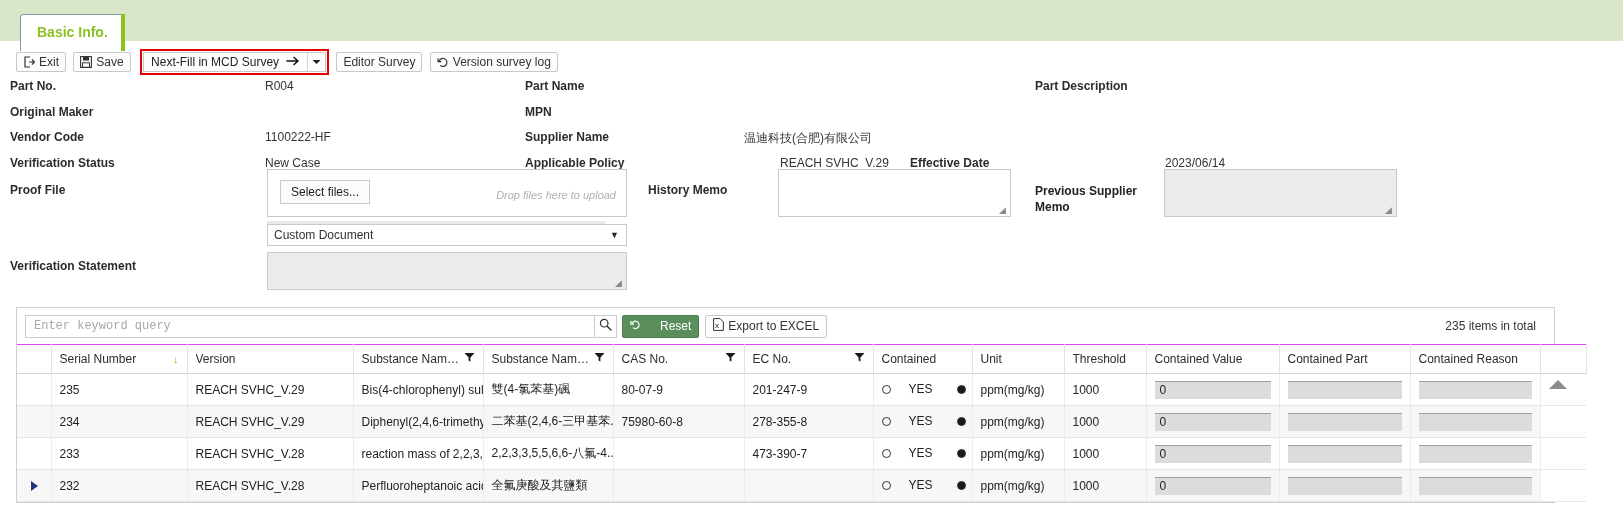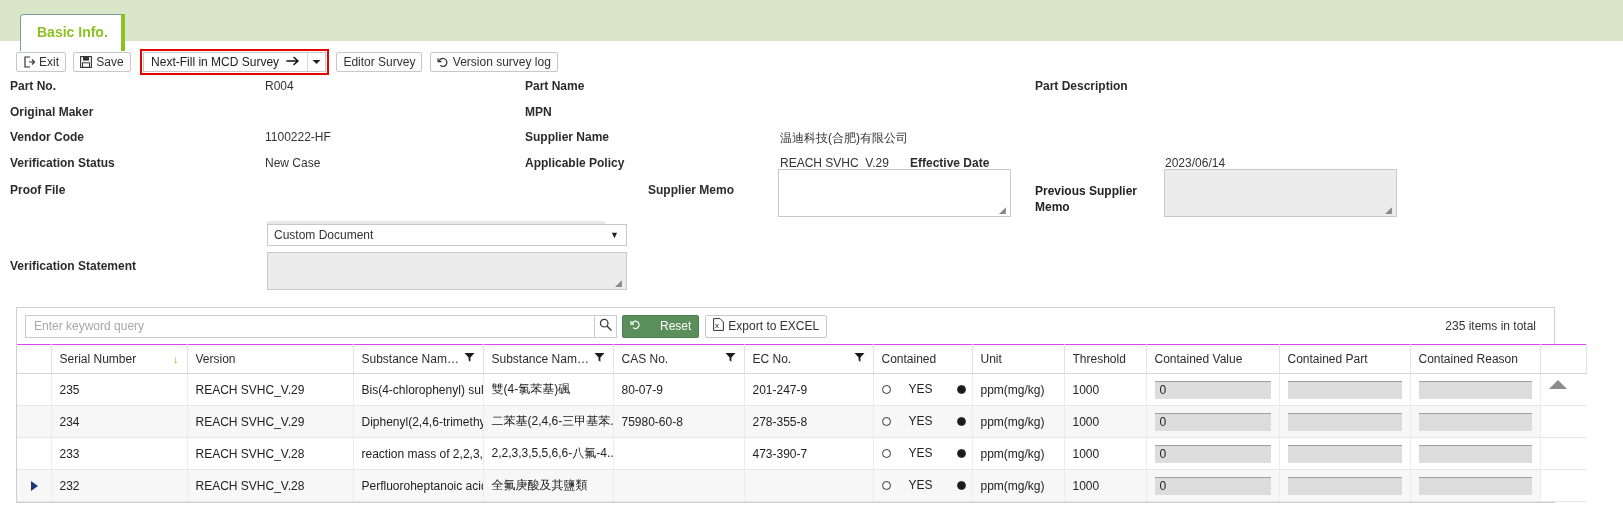--- a/index.html
+++ b/index.html
@@ -175,21 +175,21 @@
     gap:0;
     background:#fff;
   }
   .kw{
     width:570px;
     height:23px;
     border:1px solid #cccccc;
     padding:0 8px;
     font-size:12px;
     color:#333;
-    font-family:Liberation Sans, sans-serif;
+    font-family:Liberation Mono, monospace;
     outline:none;
   }
   .kw::placeholder{ color:#a8a8a8; }
   .srchbtn{
     width:22px; height:23px;
     border:1px solid #cccccc;
     border-left:none;
     background:#fff;
     display:flex;align-items:center;justify-content:center;
     cursor:pointer;
@@ -370,42 +370,48 @@
   <span class="val" style="left:1290px;top:5px;"></span>
 
   <span class="lbl-b" style="left:10px;  top:31px;text-align:center;">Original Maker</span>
   <span class="val" style="left:265px; top:31px;"></span>
   <span class="lbl-b" style="left:525px; top:31px;">MPN</span>
   <span class="val" style="left:780px; top:31px;"></span>
 
   <span class="lbl-b" style="left:10px;  top:56px;">Vendor Code</span>
   <span class="val" style="left:265px; top:56px;">1100222-HF</span>
   <span class="lbl-b" style="left:525px; top:56px;">Supplier Name</span>
-  <span class="val" style="left:780px; top:56px;">温迪科技(合肥)有限公司</span>
+  <span class="val" style="left:744px; top:56px;">温迪科技(合肥)有限公司</span>
 
   <span class="lbl-b" style="left:10px;  top:82px;">Verification Status</span>
   <span class="val" style="left:265px; top:82px;">New Case</span>
   <span class="lbl-b" style="left:525px; top:82px;">Applicable Policy</span>
   <span class="val" style="left:780px; top:82px;">REACH SVHC_V.29</span>
   <span class="lbl-b" style="left:910px; top:82px;">Effective Date</span>
   <span class="val" style="left:1165px;top:82px;">2023/06/14</span>
 
   <span class="lbl-b" style="left:10px;  top:109px;">Proof File</span>
+  <div class="filebox" style="left:267px; top:95px; width:360px; height:48px;">
+    <div class="selfiles">
+      <span>Select files...</span>
+    </div>
+    <div class="drophint">Drop files here to upload</div>
+  </div>
 
   <div class="sel" style="left:267px; top:150px; width:360px;">
     <span>Custom Document</span>
     <span class="ar">▼</span>
   </div>
 
   <span class="lbl-b" style="left:10px; top:185px;">Verification Statement</span>
   <div class="ta grey" style="left:267px; top:178px; width:360px; height:38px;">
     <span class="grip">◢</span>
   </div>
 
-  <span class="lbl-b" style="left:648px; top:109px;">Supplier Memo</span>
+  <span class="lbl-b" style="left:648px; top:109px;">History Memo</span>
   <div class="ta" style="left:778px; top:95px; width:233px; height:48px;">
     <span class="grip">◢</span>
   </div>
 
   <div style="position:absolute; left:1035px; top:109px; width:115px; font-weight:bold; line-height:16px;">Previous Supplier Memo</div>
   <div class="ta grey" style="left:1164px; top:95px; width:233px; height:48px;">
     <span class="grip">◢</span>
   </div>
 </div>
 

